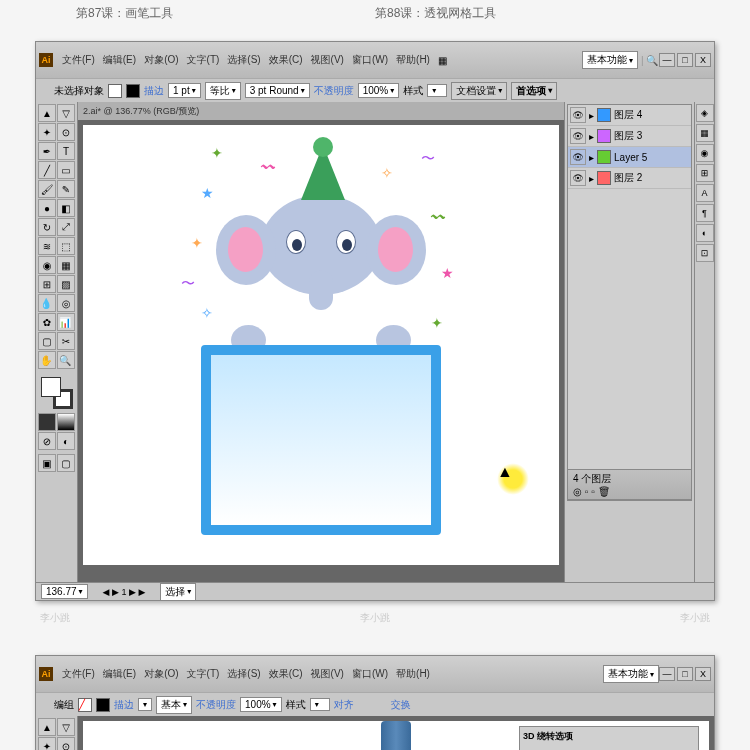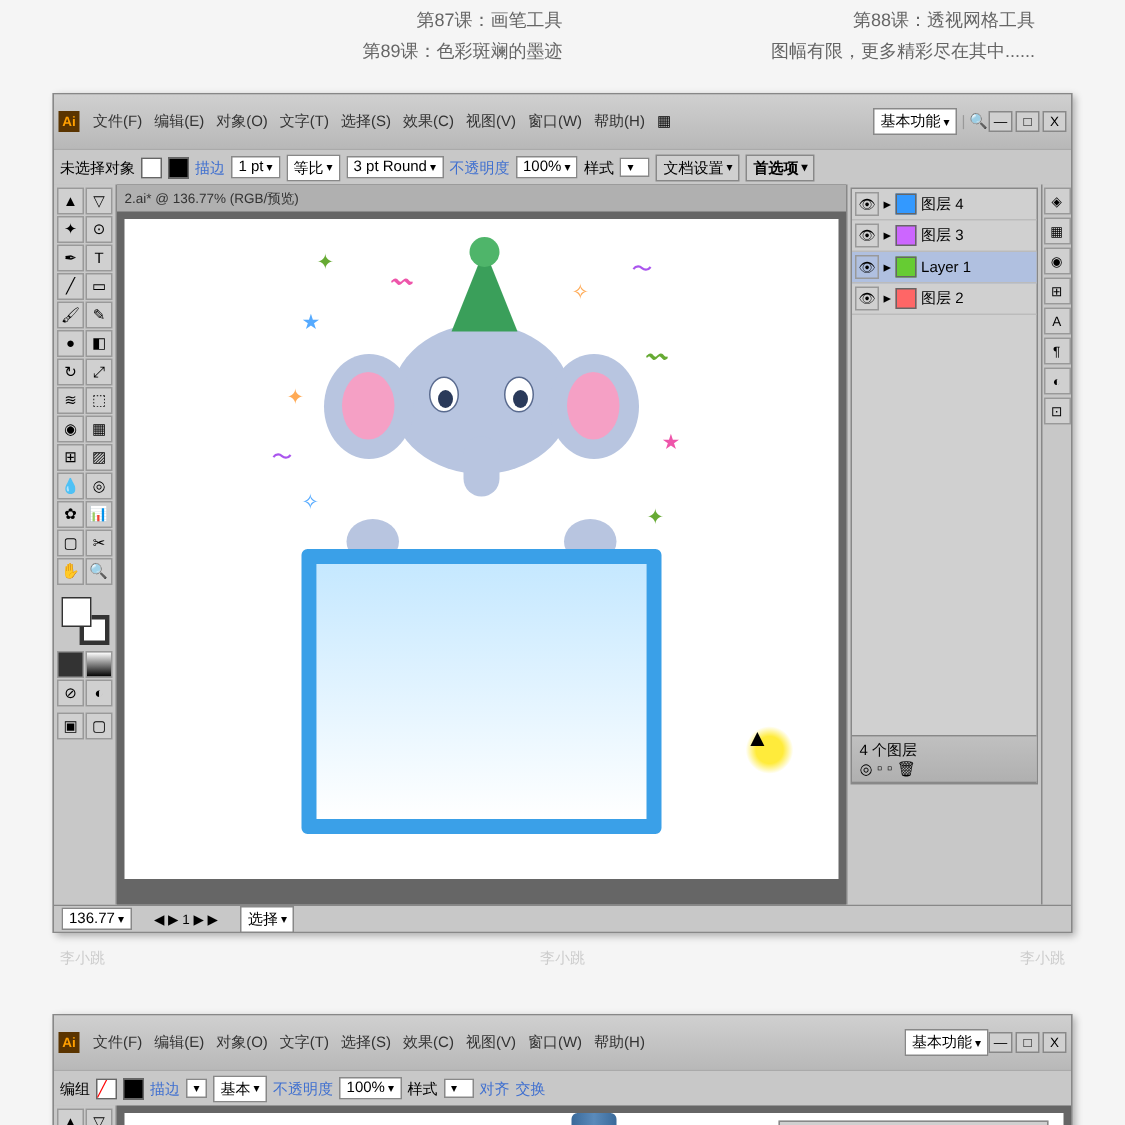--- a/index.html
+++ b/index.html
@@ -1,27 +1,27 @@
 <!DOCTYPE html>
 <html><head>
   <meta charset="utf-8">
   <style>
     * { margin: 0; padding: 0; box-sizing: border-box; }
     body { font-family: Arial, "Microsoft YaHei", sans-serif; background: #f5f5f5; width: 750px; }
-    .page-header { padding: 5px 60px; font-size: 12px; color: #666; text-align: right; }
+    .page-header { padding: 5px 76px; font-size: 12px; color: #666; }
     .header-row { display: flex; margin-bottom: 4px; }
     .header-item { flex: 1; }
     .ai-window { margin: 10px 35px; border: 1px solid #888; background: #c0c0c0; box-shadow: 2px 2px 5px rgba(0,0,0,0.3); }
     .title-bar { display: flex; align-items: center; background: linear-gradient(#d0d0d0, #b8b8b8); height: 36px; padding: 0 3px; font-size: 10px; }
     .ai-logo { width: 14px; height: 14px; background: #5a3400; color: #ffa000; display: flex; align-items: center; justify-content: center; font-size: 9px; font-weight: bold; margin-right: 5px; }
     .menu-item { margin: 0 4px; color: #333; font-size: 10px; }
     .menu-spacer { flex: 1; }
     .window-controls { display: flex; gap: 2px; }
     .win-btn { width: 16px; height: 14px; background: #d0d0d0; border: 1px solid #888; display: flex; align-items: center; justify-content: center; font-size: 9px; cursor: pointer; }
-    .control-bar { display: flex; align-items: center; background: #c8c8c8; height: 24px; padding: 2px 4px; gap: 4px; font-size: 10px; border-top: 1px solid #aaa; }
+    .control-bar { display: flex; align-items: center; background: #c8c8c8; height: 24px; padding: 2px 18px; gap: 4px; font-size: 10px; border-top: 1px solid #aaa; }
     .dropdown { background: white; border: 1px solid #888; padding: 1px 4px; font-size: 10px; display: flex; align-items: center; gap: 2px; }
     .dropdown::after { content: "▾"; font-size: 8px; }
     .color-box { width: 14px; height: 14px; border: 1px solid #666; }
     .main-area { display: flex; height: 480px; }
     .left-tools { width: 42px; background: #c8c8c8; border-right: 1px solid #888; padding: 2px; }
     .tool-grid { display: grid; grid-template-columns: 1fr 1fr; gap: 1px; }
     .tool { width: 18px; height: 18px; background: #d0d0d0; border: 1px solid #999; display: flex; align-items: center; justify-content: center; font-size: 10px; cursor: pointer; }
     .color-picker { margin-top: 8px; }
     .fill-stroke { position: relative; width: 32px; height: 32px; margin: 4px auto; }
     .fill-sq { position: absolute; top: 0; left: 0; width: 20px; height: 20px; background: white; border: 1px solid #333; }
@@ -70,24 +70,20 @@
     .footer-line3 { color: #666; font-size: 10px; }
   </style>
 </head>
 <body>
 
 <div class="page-header">
   <div class="header-row">
     <div class="header-item">第87课：画笔工具</div>
     <div class="header-item">第88课：透视网格工具</div>
   </div>
-  <div class="header-row">
-    <div class="header-item">第89课：色彩斑斓的墨迹</div>
-    <div class="header-item">图幅有限，更多精彩尽在其中......</div>
-  </div>
 </div>
 
 <div class="ai-window">
   <div class="title-bar">
     <div class="ai-logo">Ai</div>
     <span class="menu-item">文件(F)</span>
     <span class="menu-item">编辑(E)</span>
     <span class="menu-item">对象(O)</span>
     <span class="menu-item">文字(T)</span>
     <span class="menu-item">选择(S)</span>
@@ -216,21 +212,21 @@
         <div class="layer-row">
           <span class="layer-eye">👁</span>
           <span>▸</span>
           <div class="layer-swatch" style="background:#cc66ff;"></div>
           <span>图层 3</span>
         </div>
         <div class="layer-row" style="background:#b0c0e0;">
           <span class="layer-eye">👁</span>
           <span>▸</span>
           <div class="layer-swatch" style="background:#66cc33;"></div>
-          <span>Layer 1</span>
+          <span>Layer 5</span>
         </div>
         <div class="layer-row">
           <span class="layer-eye">👁</span>
           <span>▸</span>
           <div class="layer-swatch" style="background:#ff6666;"></div>
           <span>图层 2</span>
         </div>
         <div style="height:280px;"></div>
         <div class="panel-header" style="border-top:1px solid #888;flex-direction:column;">
           <span>4 个图层</span>
@@ -294,21 +290,21 @@
       </div>
     <div class="color-box" style="background:black;"></div>
     <span style="color:#4070d0;">描边</span>
     <span class="dropdown"></span>
     <span class="dropdown">基本</span>
     <span style="color:#4070d0;">不透明度</span>
     <span class="dropdown">100%</span>
     <span>样式</span>
     <span class="dropdown" style="width:20px;"></span>
     <span style="color:#4070d0;">对齐</span>
-    <span style="color:#4070d0;">交换</span>
+    <span style="color:#4070d0;margin-left:33px;">交换</span>
   </div>
   <div style="display:flex;">
     <div class="left-tools" style="height:80px;">
       <div class="tool-grid">
         <div class="tool">▲</div>
         <div class="tool">▽</div>
         <div class="tool">✦</div>
         <div class="tool">⊙</div>
         <div class="tool">✒</div>
         <div class="tool">T</div>

